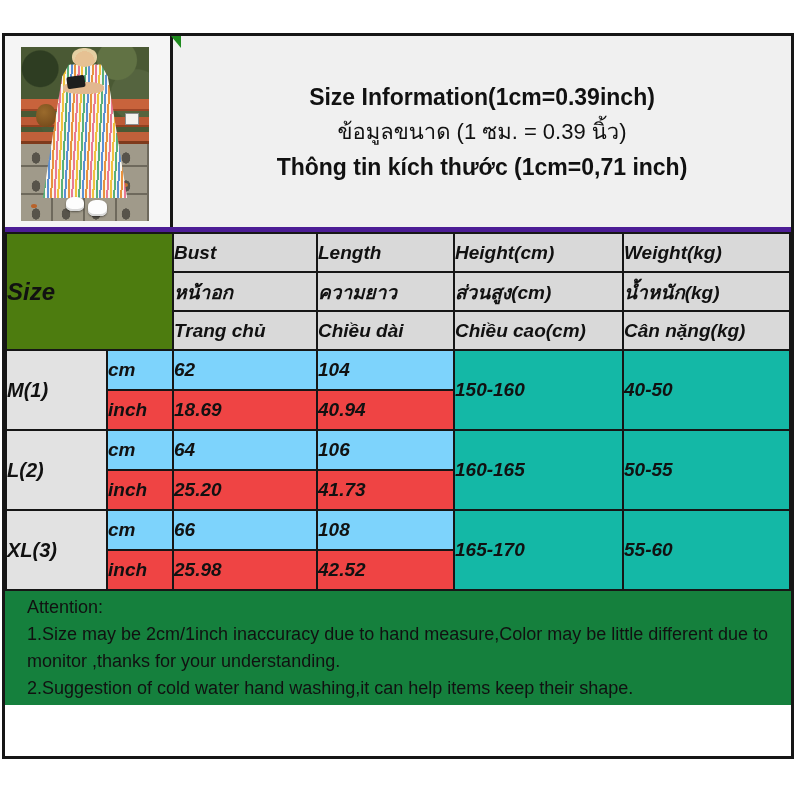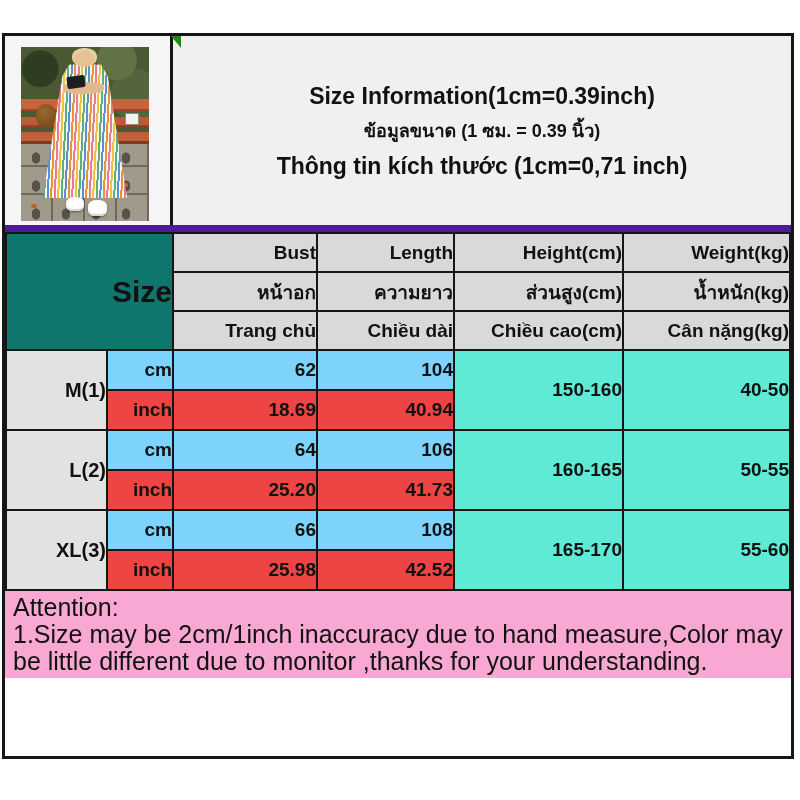--- a/index.html
+++ b/index.html
@@ -6,21 +6,21 @@
   body{
     width:800px;height:800px;background:#ffffff;position:relative;
     font-family:"Liberation Sans","DejaVu Sans",sans-serif;color:#111;
     overflow:hidden;
   }
   .sheet{
     position:absolute;left:2px;top:33px;width:792px;height:726px;
     border:3px solid #161616;box-sizing:border-box;background:#fff;
   }
   
-  .top-section{display:flex;height:196px;border-bottom:7px solid #4c1d95;box-sizing:border-box;}
+  .top-section{display:flex;height:196px;border-bottom:5px solid #4c1d95;box-sizing:border-box;}
   .photo-cell{
     width:168px;flex:0 0 168px;border-right:3px solid #161616;box-sizing:border-box;
     background:#f5f5f5;position:relative;
   }
   .photo{
     position:absolute;left:16px;top:11px;width:128px;height:174px;
     background:#ffffff;overflow:hidden;
   }
   .photo *{position:absolute;}
   .ph-foliage{
@@ -68,45 +68,45 @@
 
   .title-cell{
     flex:1;background:#f0f0f0;position:relative;
     display:flex;flex-direction:column;justify-content:center;align-items:center;gap:5px;
   }
   .green-corner{
     position:absolute;left:-2px;top:0;width:10px;height:12px;background:#1e8a1e;
     clip-path:polygon(0 0,100% 0,100% 100%);
   }
   .title-en,.title-vi{font-weight:bold;font-size:23px;line-height:30px;}
-  .title-th{font-weight:bold;font-size:18px;line-height:30px;}
+  .title-th{font-weight:normal;font-size:22px;line-height:30px;}
 
   
   table.size-table{width:100%;border-collapse:collapse;table-layout:fixed;}
   .size-table col.c-size{width:101px;}
   .size-table col.c-unit{width:66px;}
   .size-table col.c-bust{width:144px;}
   .size-table col.c-len{width:137px;}
   .size-table col.c-hei{width:169px;}
   .size-table th,.size-table td{
-    border:2px solid #161616;text-align:right;vertical-align:middle;
-    font-weight:bold;font-size:19px;padding:0;overflow:hidden;white-space:nowrap;
+    border:2px solid #161616;text-align:left;vertical-align:middle;
+    font-weight:bold;font-size:19px;padding:0;overflow:hidden;white-space:nowrap;font-style:italic;
   }
   .size-table tr{height:39px;}
   .size-table tr.data-row{height:40px;}
-  th.big-size{font-size:30px;background:#0f766e;}
+  th.big-size{font-size:24px;background:#4d7c0f;}
   .hdr{background:#d9d9d9;}
   td.size-label{background:#e2e2e2;font-size:20px;}
   td.unit-cm,td.val-cm{background:#7dd3fc;}
   td.unit-inch,td.val-inch{background:#ef4444;}
-  td.merged-val{background:#5eead4;}
+  td.merged-val{background:#14b8a6;}
 
   
   .attention{
-    padding:3px 8px;background:#f9a8d4;font-size:25px;line-height:27px;
+    padding:3px 22px;background:#15803d;font-size:18px;line-height:27px;
     font-weight:normal;text-align:left;letter-spacing:0;
   }
 </style>
 </head>
 <body>
 
 <div class="sheet">
 
   <div class="top-section">
     <div class="photo-cell">
@@ -206,15 +206,16 @@
       <td class="unit-inch">inch</td>
       <td class="val-inch">25.98</td>
       <td class="val-inch">42.52</td>
     </tr>
   </tbody>
     </table>
 
   <div class="attention">
     <div>Attention:</div>
     <div>1.Size may be 2cm/1inch inaccuracy due to hand measure,Color may be little different due to monitor ,thanks for your understanding.</div>
+    <div>2.Suggestion of cold water hand washing,it can help items keep their shape.</div>
   </div>
 
 </div>
 
 </body></html>

